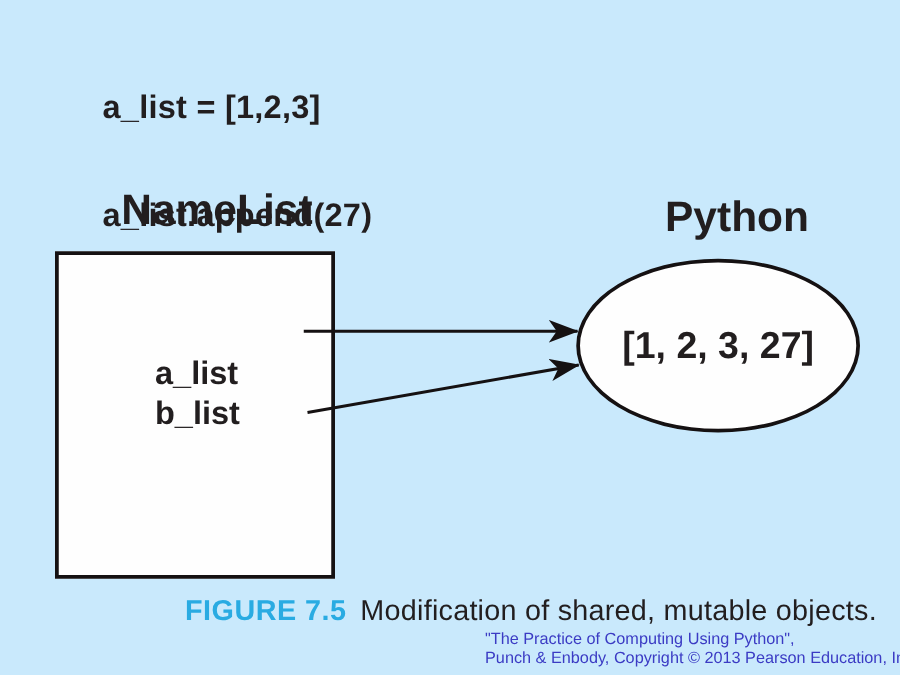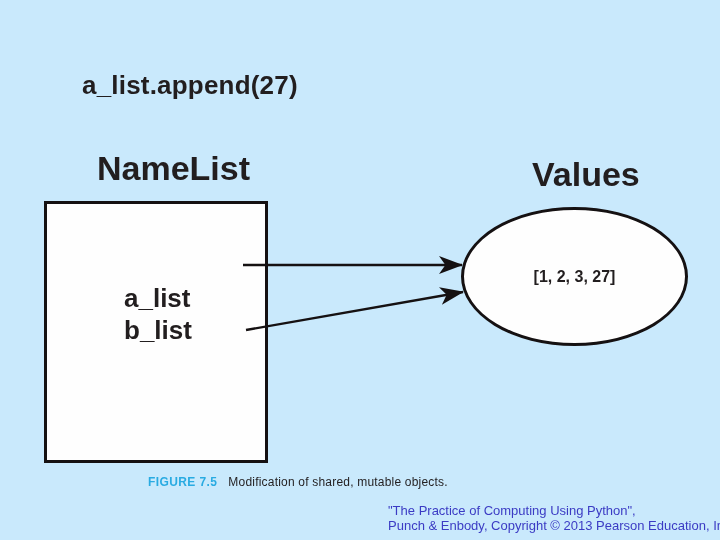--- a/index.html
+++ b/index.html
@@ -52,33 +52,33 @@
     left:461px; top:207px;
     width:227px; height:139px;
     background:#fefefe;
     border:3px solid #151112;
     border-radius:50%;
     display:flex;
     align-items:center;
     justify-content:center;
   }
   .value-text{
-    font-size:16px;
+    font-size:30px;
     font-weight:600;
   }
   svg.arrows{
     position:absolute;
     left:0; top:0;
     width:720px; height:540px;
     pointer-events:none;
   }
   .caption{
     position:absolute;
     left:148px; top:475px;
-    font-size:12px;
+    font-size:23px;
     white-space:nowrap;
     text-align:center;
   }
   .caption .fig-label{
     color:var(--accent);
     font-weight:bold;
     letter-spacing:0.4px;
   }
   .caption .fig-text{
     margin-left:11px;
@@ -90,25 +90,26 @@
     font-size:13px;
     line-height:15px;
     color:var(--attr);
     white-space:nowrap;
   }
 </style>
 </head>
 <body>
 
 <div class="code-block">
+  <div>a_list = [1,2,3]</div>
   <div>a_list.append(27)</div>
 </div>
 
 <div class="col-title title-namelist">NameList</div>
-<div class="col-title title-values">Values</div>
+<div class="col-title title-values">Python</div>
 
 <div class="name-box"></div>
 <div class="var-label var-a">a_list</div>
 <div class="var-label var-b">b_list</div>
 
 <div class="value-ellipse">
   <span class="value-text">[1, 2, 3, 27]</span>
 </div>
 
 <svg class="arrows" viewBox="0 0 720 540" xmlns="http://www.w3.org/2000/svg">

